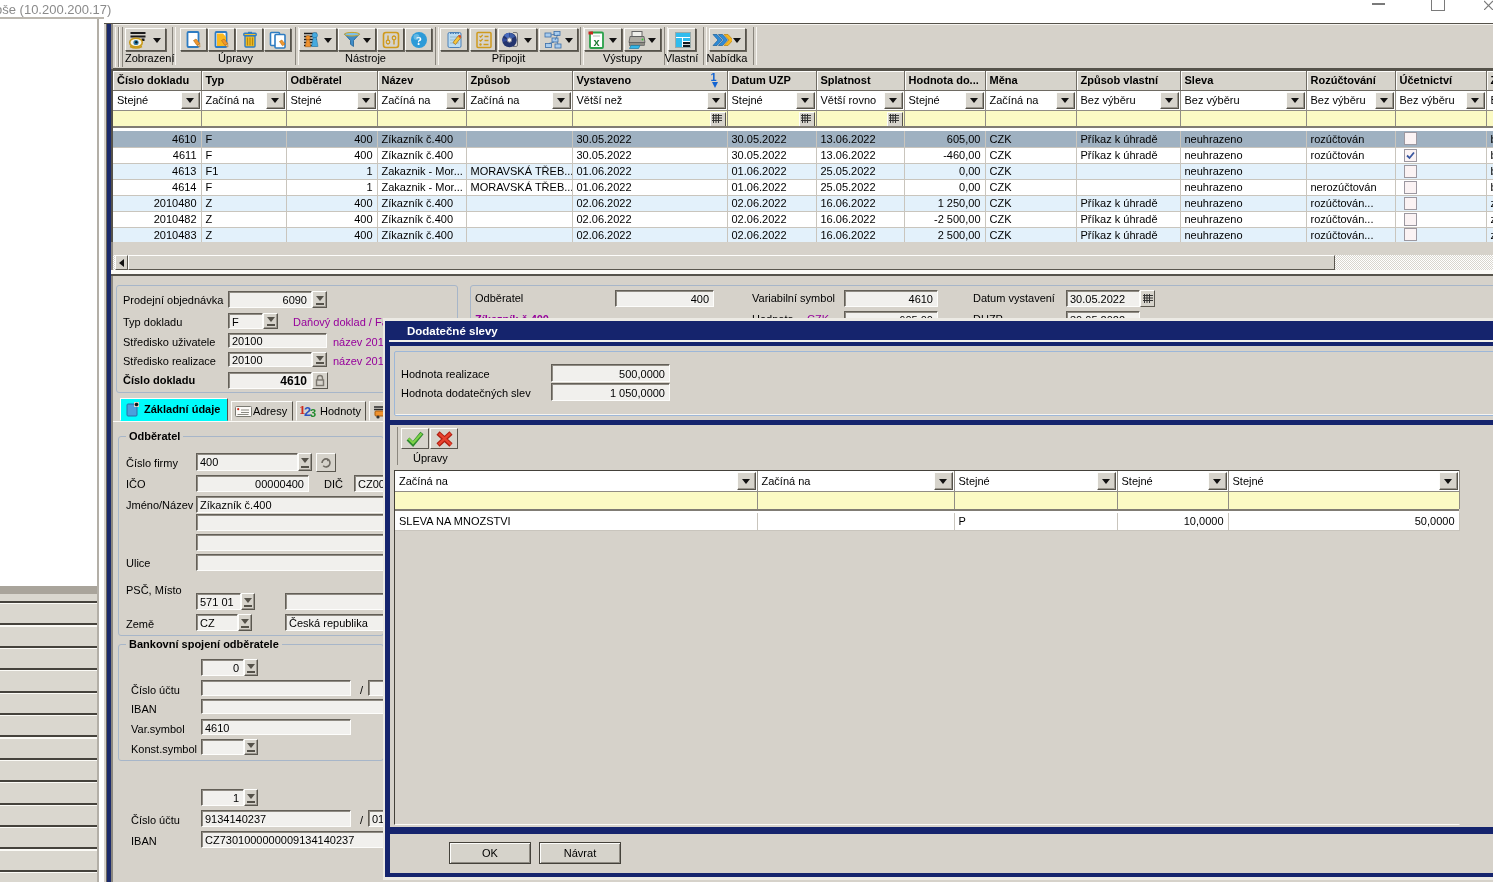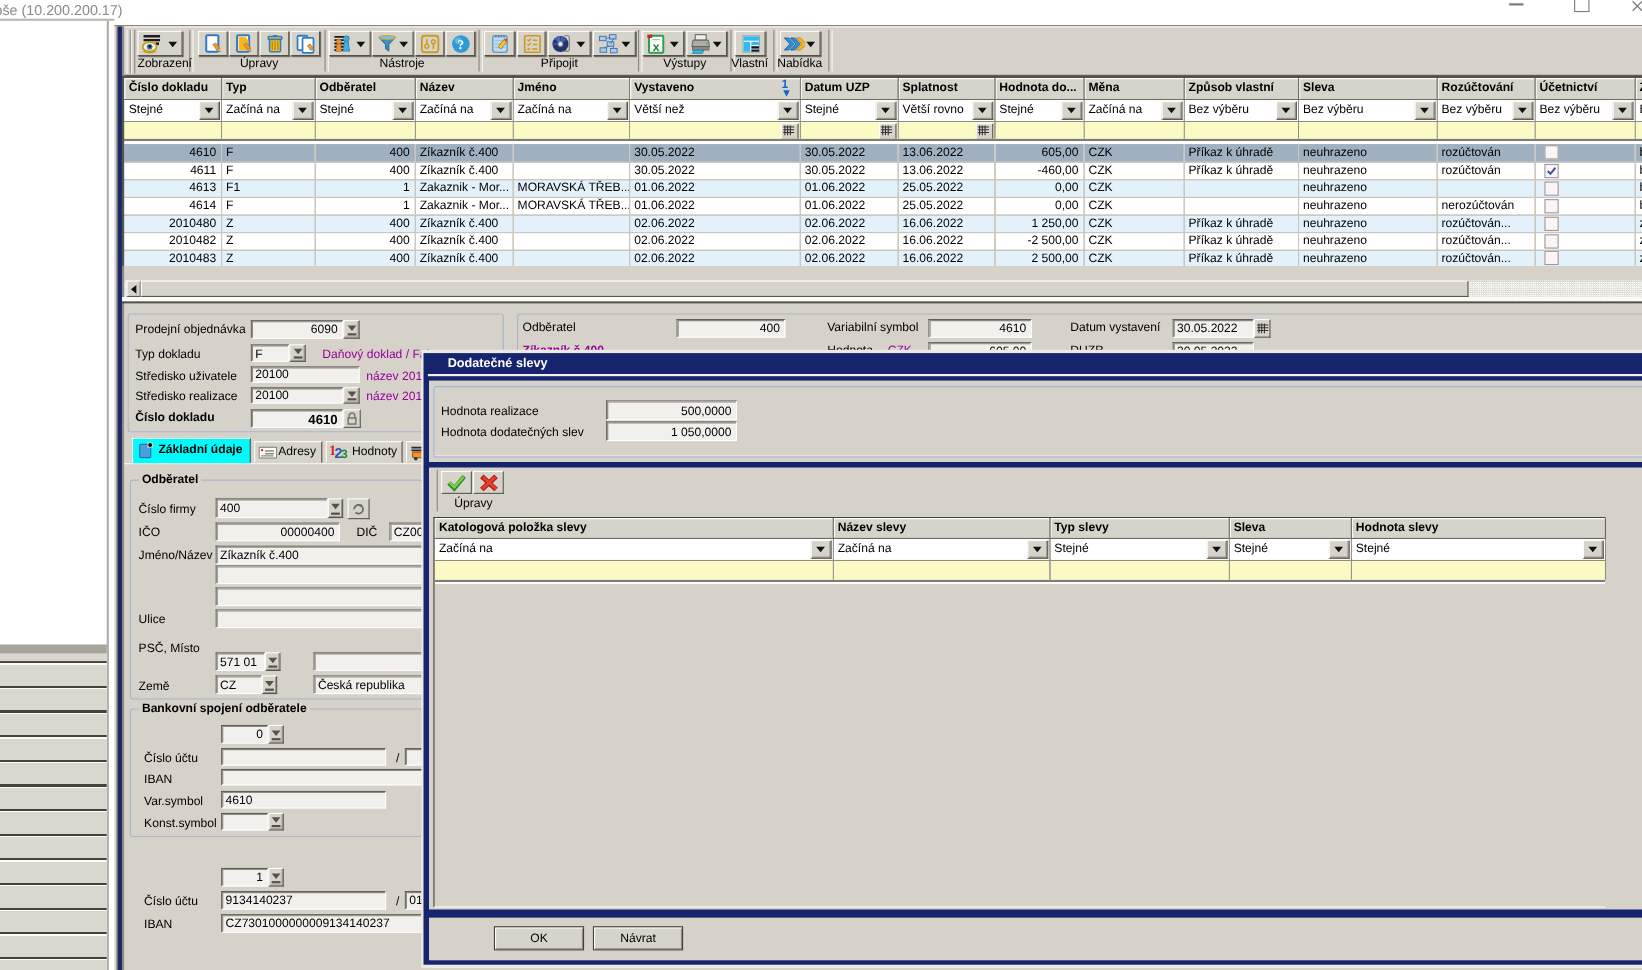--- a/index.html
+++ b/index.html
@@ -269,21 +269,21 @@
         <col style="width:89px">
         <col style="width:91px">
         <col style="width:40px">
       </colgroup>
 <tbody>
         <tr class="hd" style="height:19px">
 <td>Číslo dokladu</td>
           <td>Typ</td>
           <td>Odběratel</td>
           <td>Název</td>
-          <td>Jméno</td>
+          <td>Způsob</td>
 <td style="position:relative">Vystaveno<span class="a" style="right:10px;top:0px;color:#1464D2;font-size:11px;font-weight:bold">1</span>
 <span class="a" style="right:9px;top:11px;border:3.5px solid transparent;border-top:6px solid #1464D2;border-bottom:0;width:0;height:0"></span></td>
 <td>Datum UZP</td>
           <td>Splatnost</td>
           <td>Hodnota do...</td>
           <td>Měna</td>
           <td>Způsob vlastní</td>
           <td>Sleva</td>
           <td>Rozúčtování</td>
           <td>Účetnictví</td>
@@ -763,27 +763,20 @@
 <div class="a" style="left:11px;top:152px;width:1066px;height:355px;background:#D6D2CA;box-sizing:border-box;border:1px solid;border-color:#44413A #D6D2CA #FBFAF6 #44413A">
 <table class="mg" style="position:absolute;left:0;top:0;width:1064px">
 <colgroup>
           <col style="width:362px">
           <col style="width:197px">
           <col style="width:163px">
           <col style="width:111px">
           <col style="width:231px">
         </colgroup>
 <tbody>
-          <tr class="hd" style="height:18px">
-            <td>Katologová položka slevy</td>
-            <td>Název slevy</td>
-            <td>Typ slevy</td>
-            <td>Sleva</td>
-            <td>Hodnota slevy</td>
-          </tr>
 <tr class="ft" style="height:20px">
 <td><span class="pl4">Začíná na</span><span class="ddb">
                 <i></i>
               </span></td>
 <td><span class="pl4">Začíná na</span><span class="ddb">
                 <i></i>
               </span></td>
 <td><span class="pl4">Stejné</span><span class="ddb">
                 <i></i>
               </span></td>
@@ -797,20 +790,27 @@
 <tr class="yl" style="height:18px">
             <td></td>
             <td></td>
             <td></td>
             <td></td>
             <td></td>
           </tr>
 <tr style="height:4px">
             <td colspan="5" style="border:0;background:linear-gradient(#807C74 0 2px,#fff 2px)"></td>
           </tr>
+<tr style="height:17px;background:#fff">
+<td class="pl4">SLEVA NA MNOZSTVI</td>
+            <td></td>
+            <td class="pl4">P</td>
+            <td class="pr4">10,0000</td>
+            <td class="pr4">50,0000</td>
+</tr>
 </tbody>
       </table>
 </div>
 
 <div class="a" style="left:7px;top:509px;width:1103px;height:7px;background:#15246D"></div>
 <div class="dlgbtn" style="left:66px;top:524px">OK</div>
 <div class="dlgbtn" style="left:156px;top:524px">Návrat</div>
 </div>
 
 </body></html>

